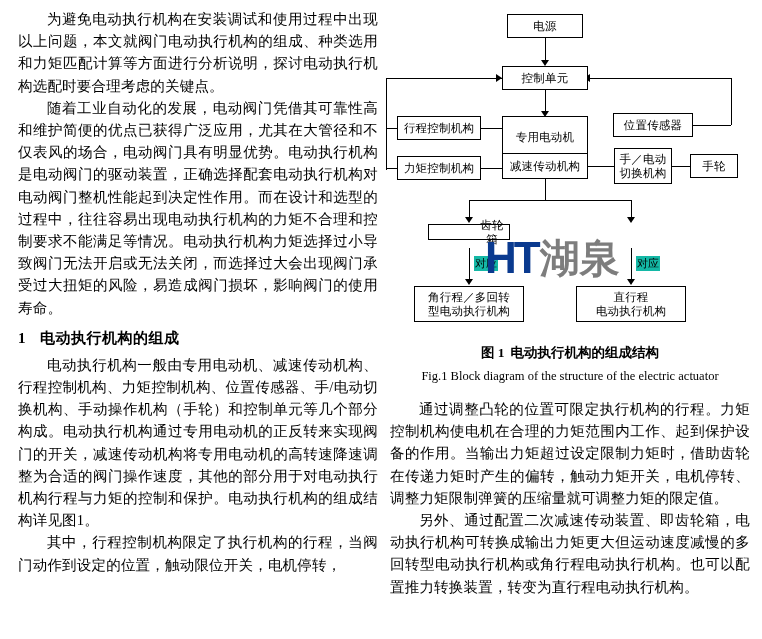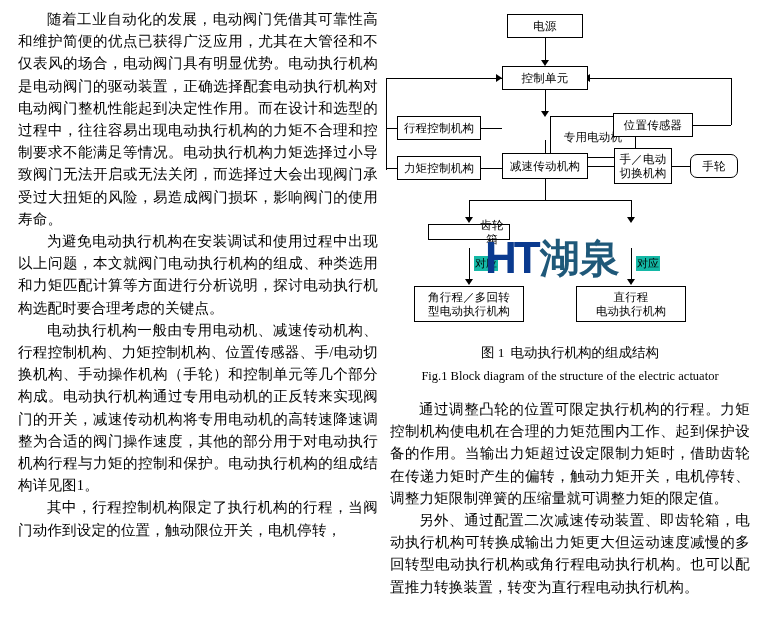--- a/index.html
+++ b/index.html
@@ -52,21 +52,21 @@
 
   
   .figure {
     position: relative;
     width: 360px;
     height: 330px;
   }
   .fig-caption {
     text-align: center;
     font-size: 13.5px;
-    font-weight: normal;
+    font-weight: bold;
     margin-top: 6px;
   }
   .fig-caption .num { margin-right: 6px; }
   .fig-caption-en {
     text-align: center;
     font-size: 12.5px;
     font-family: "Liberation Serif", serif;
     margin-top: 7px;
     font-weight: normal;
   }
@@ -137,66 +137,69 @@
     font-size: 44px;
     font-weight: bold;
     color: #0a3a8f;
     letter-spacing: -3px;
     line-height: 1;
     position: relative;
   }
   .wm-text {
     font-size: 40px;
     font-weight: bold;
-    color: #0c4a6e;
+    color: #737373;
     line-height: 1;
     margin-left: 2px;
     opacity: 0.92;
   }
 </style>
 </head>
 <body>
 
 <div class="page">
 
   <div class="col-left">
+    <p class="body">为避免电动执行机构在安装调试和使用过程中出现以上问题，本文就阀门电动执行机构的组成、种类选用和力矩匹配计算等方面进行分析说明，探讨电动执行机构选配时要合理考虑的关键点。</p>
     <p class="body">随着工业自动化的发展，电动阀门凭借其可靠性高和维护简便的优点已获得广泛应用，尤其在大管径和不仅表风的场合，电动阀门具有明显优势。电动执行机构是电动阀门的驱动装置，正确选择配套电动执行机构对电动阀门整机性能起到决定性作用。而在设计和选型的过程中，往往容易出现电动执行机构的力矩不合理和控制要求不能满足等情况。电动执行机构力矩选择过小导致阀门无法开启或无法关闭，而选择过大会出现阀门承受过大扭矩的风险，易造成阀门损坏，影响阀门的使用寿命。</p>
-    <p class="body">为避免电动执行机构在安装调试和使用过程中出现以上问题，本文就阀门电动执行机构的组成、种类选用和力矩匹配计算等方面进行分析说明，探讨电动执行机构选配时要合理考虑的关键点。</p>
+    <div class="sec-head">
+      <span class="num">1</span><span>电动执行机构的组成</span>
+    </div>
     <p class="body">电动执行机构一般由专用电动机、减速传动机构、行程控制机构、力矩控制机构、位置传感器、手/电动切换机构、手动操作机构（手轮）和控制单元等几个部分构成。电动执行机构通过专用电动机的正反转来实现阀门的开关，减速传动机构将专用电动机的高转速降速调整为合适的阀门操作速度，其他的部分用于对电动执行机构行程与力矩的控制和保护。电动执行机构的组成结构详见图1。</p>
     <p class="body">其中，行程控制机构限定了执行机构的行程，当阀门动作到设定的位置，触动限位开关，电机停转，</p>
   </div>
 
   <div class="col-right">
 
     <div class="figure">
 
       <div class="box" style="left:117px; top:6px; width:76px; height:24px;">电源</div>
 
       <div class="line vline" style="left:155px; top:30px; height:24px;"></div>
       <div class="arrow arrow-down" style="left:151px; top:52px;"></div>
 
       <div class="box" style="left:112px; top:58px; width:86px; height:24px;">控制单元</div>
 
       <div class="line vline" style="left:155px; top:82px; height:24px;"></div>
       <div class="arrow arrow-down" style="left:151px; top:103px;"></div>
 
-      <div class="box" style="left:112px; top:108px; width:86px; height:42px;margin-left:48px;">专用电动机</div>
+      <div class="box" style="left:112px; top:108px; width:86px; height:42px;">专用电动机</div>
 
       <div class="box" style="left:7px; top:108px; width:84px; height:24px;">行程控制机构</div>
 
       <div class="box" style="left:223px; top:105px; width:80px; height:24px;">位置传感器</div>
 
       <div class="box" style="left:7px; top:148px; width:84px; height:24px;">力矩控制机构</div>
 
       <div class="box" style="left:112px; top:145px; width:86px; height:26px;">减速传动机构</div>
 
       <div class="box" style="left:224px; top:140px; width:58px; height:36px; white-space:pre-line;">手／电动
 切换机构</div>
 
-      <div class="box" style="left:300px; top:146px; width:48px; height:24px;border-radius:7px;">手轮</div>
+      <div class="box" style="left:300px; top:146px; width:48px; height:24px;">手轮</div>
 
       <div class="box" style="left:38px; top:216px; width:82px; height:16px;padding-left:46px;">齿轮箱</div>
 
 
       <div class="box" style="left:24px; top:278px; width:110px; height:36px; white-space:pre-line;">角行程／多回转
 型电动执行机构</div>
 
       <div class="box" style="left:186px; top:278px; width:110px; height:36px; white-space:pre-line;">直行程
 电动执行机构</div>
 

